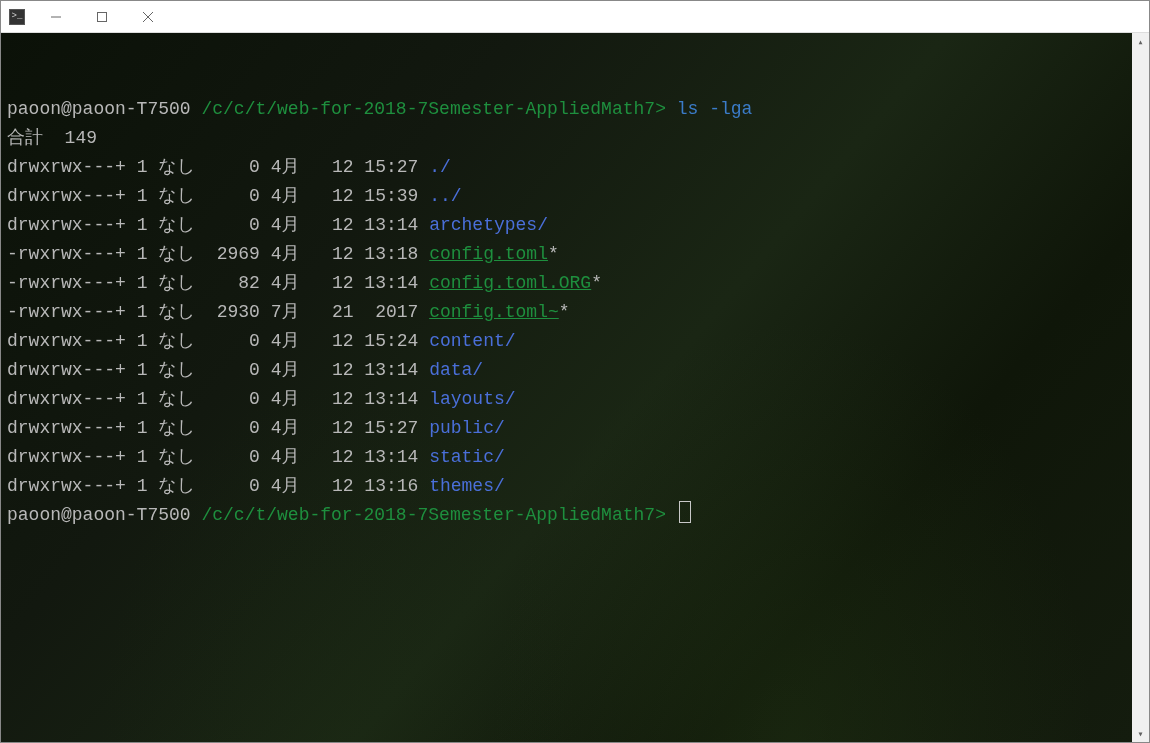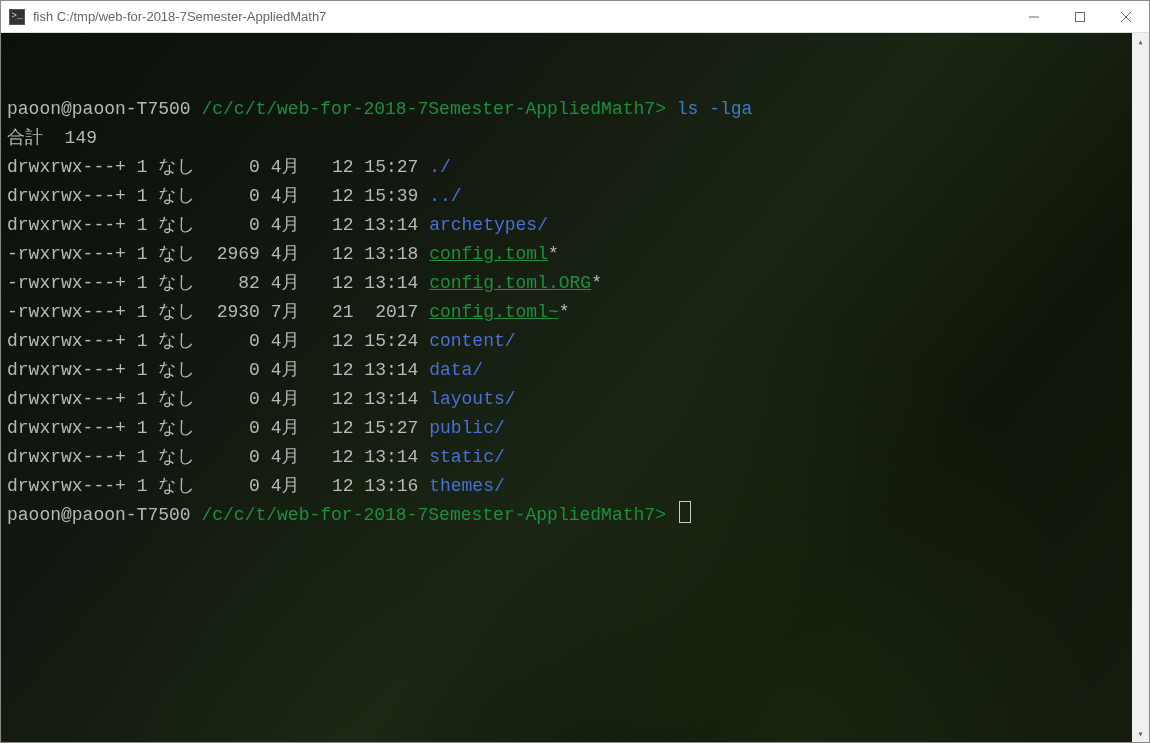--- a/index.html
+++ b/index.html
@@ -123,21 +123,20 @@
     .line { display: block; }
   </style>
 </head>
 <body>
 
 <div class="window">
   <div class="titlebar">
     <div class="titlebar-icon">
       <span class="titlebar-icon-inner">&gt;_</span>
     </div>
-    <div class="titlebar-text">fish  C:/tmp/web-for-2018-7Semester-AppliedMath7</div>
     <div class="window-controls">
       <div class="wc-btn">
         <svg width="10" height="10">
             <line x1="0" y1="5" x2="10" y2="5" stroke-width="1"></line>
           </svg>
       </div>
       <div class="wc-btn">
         <svg width="10" height="10">
             <rect x="0.5" y="0.5" width="9" height="9" fill="none" stroke-width="1"></rect>
           </svg>

